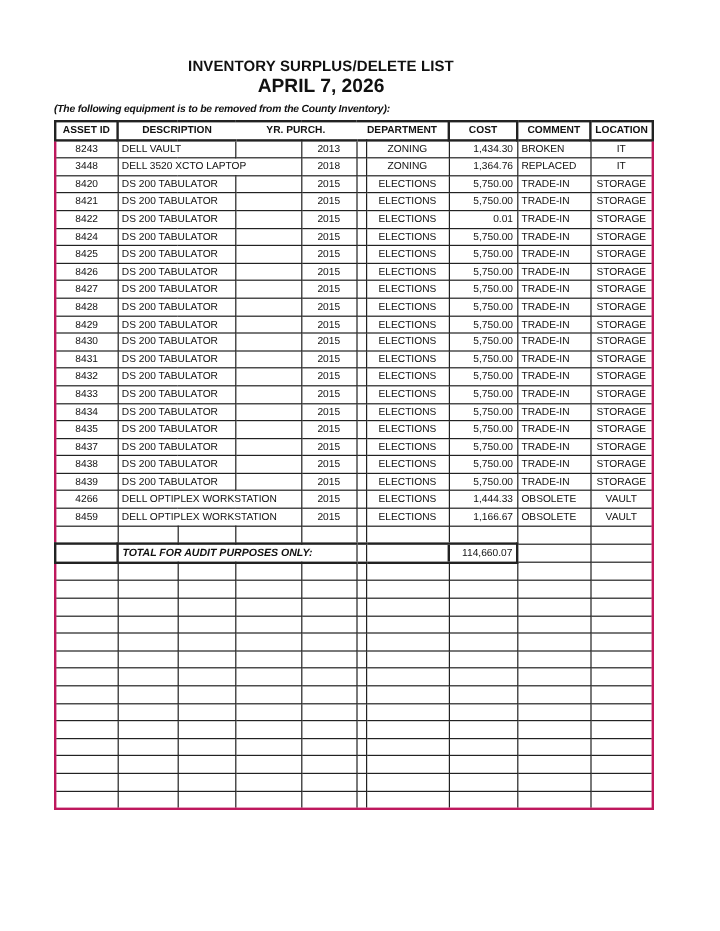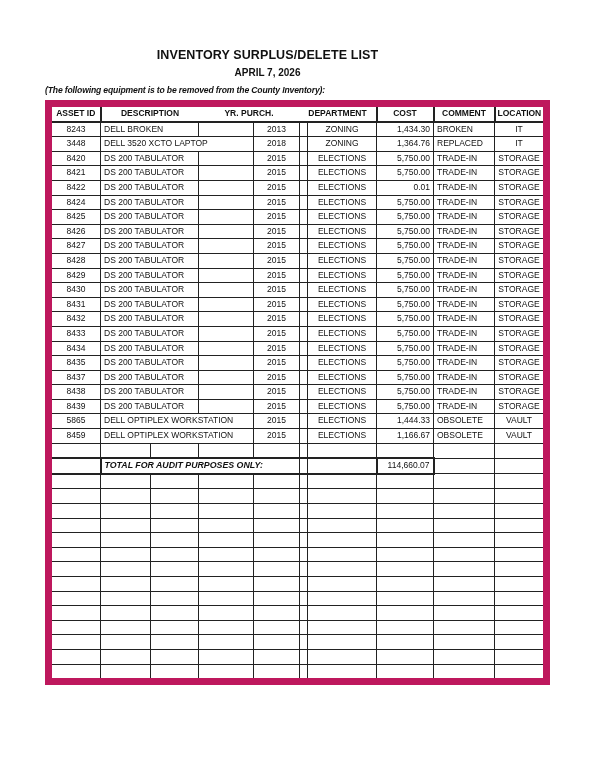--- a/index.html
+++ b/index.html
@@ -4,29 +4,29 @@
 <style>
   html,body{margin:0;padding:0;}
   body{
     width:600px;height:776px;background:#fdfdfd;
     font-family:"Liberation Sans","DejaVu Sans",sans-serif;
     color:#111;
   }
   .page{position:relative;width:600px;height:776px;background:#ffffff;overflow:hidden;}
   .titlebox{position:absolute;left:45px;top:48px;width:445px;text-align:center;}
   .doc-title{font-size:12.5px;font-weight:bold;letter-spacing:0.1px;line-height:14px;margin:0;}
-  .doc-date{font-size:10px;font-weight:bold;line-height:14px;margin-top:4px;}
+  .doc-date{font-size:16px;font-weight:bold;line-height:14px;margin-top:4px;}
   .doc-note{
     position:absolute;left:45px;top:85px;width:520px;
     font-size:8.6px;font-weight:bold;font-style:italic;letter-spacing:-0.15px;
   }
   table.inv{
     position:absolute;left:45px;top:100px;
     border-collapse:collapse;table-layout:fixed;width:498px;
-    border:7px solid #be185d;
+    border:2px solid #be185d;
   }
   .inv td,.inv th{
     border:1px solid #222222;
     height:13.6px;line-height:13.6px;
     font-size:8.5px;font-weight:normal;
     padding:0 2px;margin:0;
     overflow:hidden;white-space:nowrap;
     background:#ffffff;
   }
   
@@ -83,21 +83,21 @@
         <th class="h-yr" colspan="2">YR. PURCH.</th>
         <th class="h-dept" colspan="2">DEPARTMENT</th>
         <th class="h-cost">COST</th>
         <th class="h-comment">COMMENT</th>
         <th class="h-loc">LOCATION</th>
       </tr>
     </thead>
     <tbody>
         <tr>
           <td class="ca">8243</td>
-          <td class="cd" colspan="2">DELL BROKEN</td>
+          <td class="cd" colspan="2">DELL VAULT</td>
           <td class="ca"></td>
           <td class="cy">2013</td>
           <td class="cn"></td>
           <td class="cdep">ZONING</td>
           <td class="cc">1,434.30</td>
           <td class="ccom">BROKEN</td>
           <td class="cl">IT</td>
         </tr>
         <tr>
           <td class="ca">3448</td>
@@ -301,21 +301,21 @@
           <td class="cd" colspan="2">DS 200 TABULATOR</td>
           <td class="ca"></td>
           <td class="cy">2015</td>
           <td class="cn"></td>
           <td class="cdep">ELECTIONS</td>
           <td class="cc">5,750.00</td>
           <td class="ccom">TRADE-IN</td>
           <td class="cl">STORAGE</td>
         </tr>
         <tr>
-          <td class="ca">5865</td>
+          <td class="ca">4266</td>
           <td class="cd" colspan="3">DELL OPTIPLEX WORKSTATION</td>
           <td class="cy">2015</td>
           <td class="cn"></td>
           <td class="cdep">ELECTIONS</td>
           <td class="cc">1,444.33</td>
           <td class="ccom">OBSOLETE</td>
           <td class="cl">VAULT</td>
         </tr>
         <tr>
           <td class="ca">8459</td>

